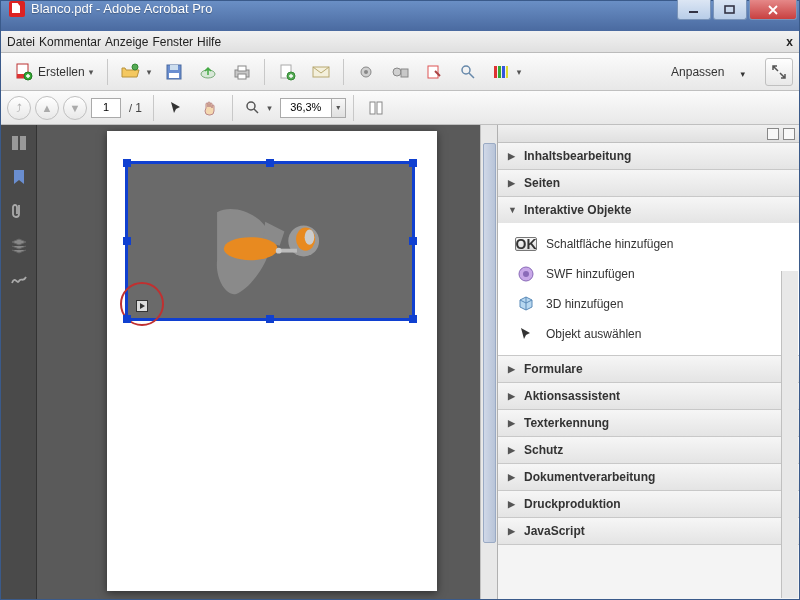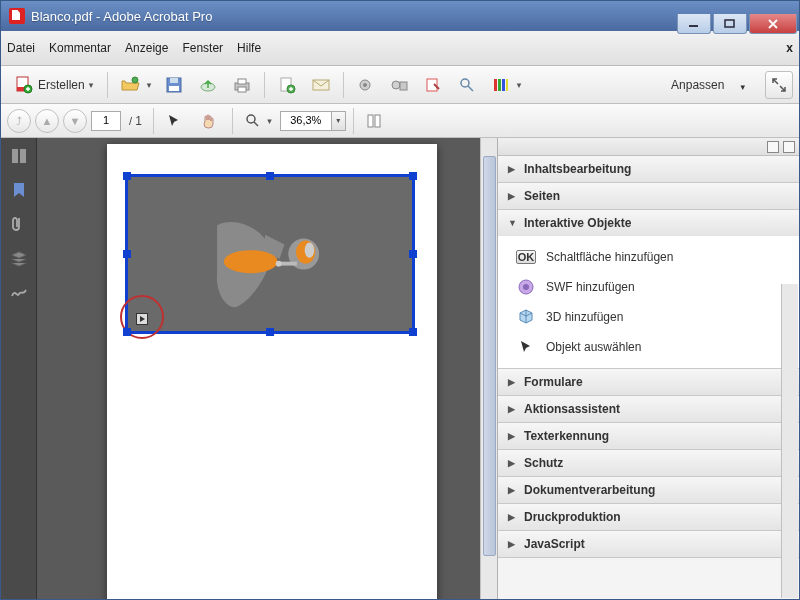--- a/index.html
+++ b/index.html
@@ -1,30 +1,30 @@
 <!DOCTYPE html>
 <html><head>
 <meta charset="utf-8">
 <style>
 *{margin:0;padding:0;box-sizing:border-box;font-family:"Segoe UI",Tahoma,sans-serif;font-size:12px;user-select:none}
 body{background:#fff;width:800px;height:600px;overflow:hidden;position:relative}
 .window{width:800px;height:600px;border:1px solid #3a5a8a;display:flex;flex-direction:column;background:#f0f0f0}
-.titlebar{height:30px;background:linear-gradient(#6a8fc5,#4a6aa0);display:flex;align-items:center;padding:14px 2px;color:#fff}
+.titlebar{height:30px;background:linear-gradient(#6a8fc5,#4a6aa0);display:flex;padding:0 2px;color:#fff}
 .titlebar .appicon{width:16px;height:16px;background:#d22;margin:0 6px;position:relative;border-radius:2px}
 .titlebar .appicon::after{content:"";position:absolute;left:3px;top:2px;width:8px;height:10px;background:#fff;clip-path:polygon(0 0,70% 0,100% 30%,100% 100%,0 100%)}
 .titlebar .title{flex:1;font-size:13px;text-shadow:0 1px 1px rgba(0,0,0,.3)}
 .winbtns{display:flex;gap:2px;align-self:flex-start;margin-top:-1px}
 .winbtn{width:34px;height:20px;background:linear-gradient(#dce6f4,#b8cde8);border:1px solid #7a94b8;border-top:none;border-radius:0 0 3px 3px;display:flex;align-items:center;justify-content:center;position:relative}
 .winbtn.close{width:48px;background:linear-gradient(#e58888,#c84040)}
 .winbtn svg{width:12px;height:10px}
-.menubar{height:35px;background:linear-gradient(#f2f2f2,#e0e0e0);border-bottom:1px solid #bbb;display:flex;align-items:center;padding:0 6px;gap:14px}
+.menubar{height:22px;background:linear-gradient(#f2f2f2,#e0e0e0);border-bottom:1px solid #bbb;display:flex;align-items:center;padding:0 6px;gap:4px}
 .menubar span{font-size:12px;color:#222}
 .menubar .xbtn{margin-left:auto;font-weight:bold;cursor:default}
 .toolbar{height:38px;background:linear-gradient(#fbfbfb,#e8e8e8);border-bottom:1px solid #bfbfbf;display:flex;align-items:center;padding:0 6px;gap:4px}
-.tbtn{height:28px;min-width:30px;border:1px solid transparent;border-radius:3px;display:flex;align-items:center;justify-content:space-between;padding:0 4px}
+.tbtn{height:28px;min-width:30px;border:1px solid transparent;border-radius:3px;display:flex;align-items:center;justify-content:center;padding:0 4px}
 .tbtn.split{padding-right:14px;position:relative}
 .tbtn.split::after{content:"▾";position:absolute;right:3px;font-size:9px;color:#555}
 .sep{width:1px;height:26px;background:#c8c8c8;margin:0 3px}
 .erstellen{display:flex;align-items:center;gap:4px;padding:0 6px}
 .erstellen .ic{width:20px;height:20px}
 .erstellen .lbl{font-size:12px;color:#333}
 .erstellen .arr{font-size:9px;color:#555}
 .toolbar2{height:34px;background:linear-gradient(#fbfbfb,#e8e8e8);border-bottom:1px solid #bfbfbf;display:flex;align-items:center;padding:0 6px;gap:4px}
 .nav{width:24px;height:24px;border:1px solid #c0c0c0;border-radius:50%;background:linear-gradient(#fff,#e8e8e8);display:flex;align-items:center;justify-content:center;color:#aaa;font-size:11px}
 .pagefield{width:30px;height:20px;border:1px solid #aaa;background:#fff;text-align:center;font-size:11px;padding-top:2px}
@@ -56,21 +56,21 @@
 .rpheader .sq{width:12px;height:12px;border:1px solid #888;background:#f8f8f8}
 .accordion{display:flex;flex-direction:column}
 .acc-item{border-bottom:1px solid #c8c8c8}
 .acc-head{height:26px;background:linear-gradient(#f6f6f6,#e4e4e4);display:flex;align-items:center;padding:0 10px;gap:6px;font-weight:bold;font-size:12px;color:#333}
 .acc-head .tri{font-size:9px;color:#555;width:10px}
 .acc-body{background:#fff;padding:6px 0}
 .tool-item{height:30px;display:flex;align-items:center;gap:10px;padding:0 18px;font-size:12px;color:#333}
 .tool-item .ti-ic{width:20px;height:20px;display:flex;align-items:center;justify-content:center}
 .anpassen{margin-left:auto;display:flex;align-items:flex-end;gap:16px;padding:0 8px;font-size:12px;color:#333}
 .fullbtn{width:28px;height:28px;margin-left:8px;border:1px solid #c0c0c0;border-radius:3px;display:flex;align-items:center;justify-content:center;background:linear-gradient(#fff,#e8e8e8)}
-.ok-badge{width:22px;height:14px;border:1px solid #777;border-radius:2px;background:linear-gradient(#f8f8f8,#ddd);font-size:11px;font-weight:bold;display:flex;align-items:center;justify-content:center;color:#333}
+.ok-badge{width:22px;height:14px;border:1px solid #777;border-radius:2px;background:linear-gradient(#f8f8f8,#ddd);font-size:14px;font-weight:bold;display:flex;align-items:center;justify-content:center;color:#333}
 .rp-scroll{position:absolute;right:1px;top:146px;width:17px;bottom:1px;background:#e8e8e8;border-left:1px solid #c0c0c0}
 </style>
 </head>
 <body>
 
 <div class="window">
   <div class="titlebar">
     <div class="appicon"></div>
     <div class="title">Blanco.pdf - Adobe Acrobat Pro</div>
     <div class="winbtns">

